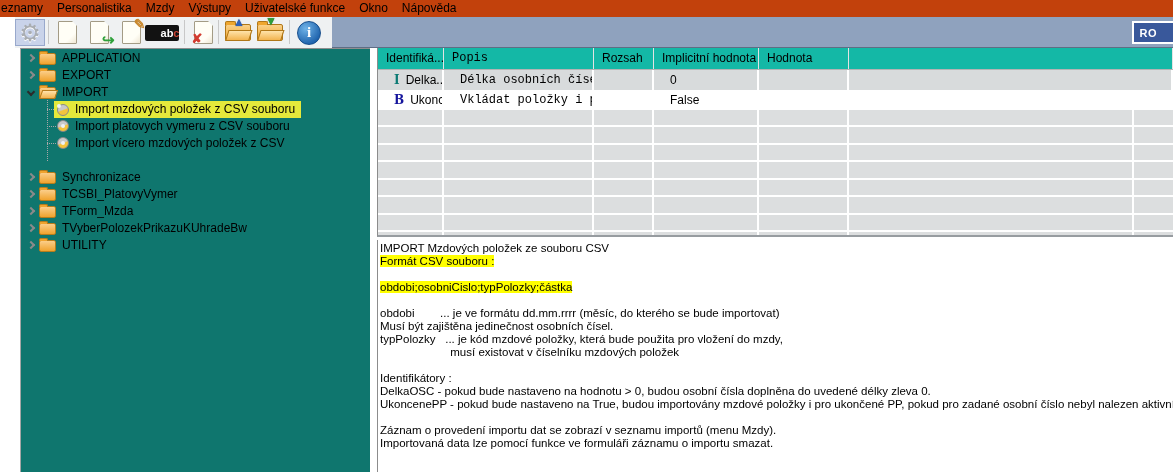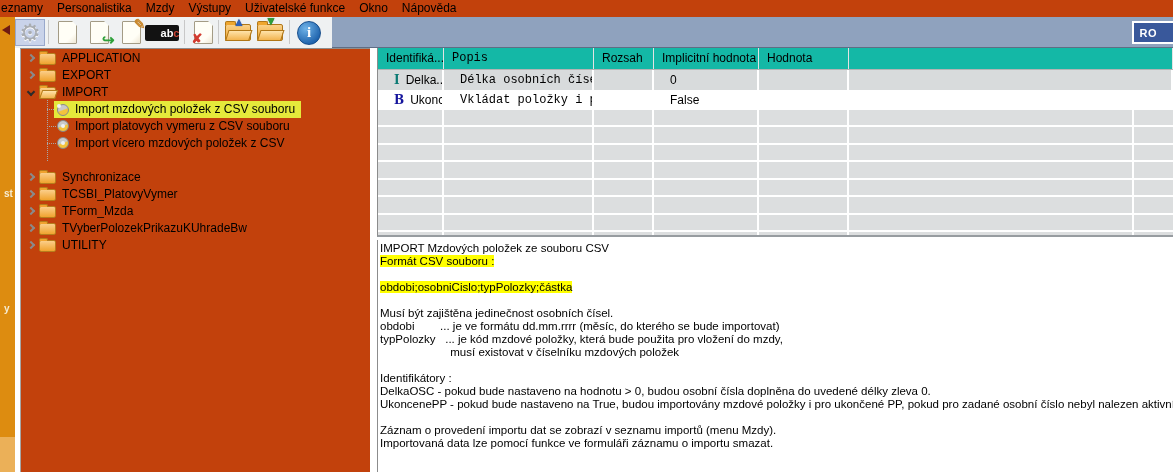--- a/index.html
+++ b/index.html
@@ -51,21 +51,21 @@
         padding:0 16px 0 6px;letter-spacing:.5px;}
 
   
   .strip{position:absolute;left:0;top:17px;width:15px;bottom:0;background:#DD8C10;overflow:hidden;}
   .strip-light{position:absolute;left:0;bottom:0;width:15px;height:35px;background:#EBB058;}
   .collapse-arrow{position:absolute;left:2px;top:8px;width:0;height:0;
         border-top:5px solid transparent;border-bottom:5px solid transparent;border-right:8px solid #6E1A12;}
   .frag{position:absolute;left:4px;color:#F6ECD2;font-size:10px;font-weight:bold;}
 
   
-  .tree{position:absolute;left:20px;top:48px;width:350px;bottom:0;background:#c2410c;
+  .tree{position:absolute;left:20px;top:48px;width:350px;bottom:0;background:#0f766e;
         border-left:1px solid #A6A6A6;border-top:1px solid #8E8E8E;font-size:12px;box-sizing:border-box;padding-left:31px;}
   .trow{position:absolute;left:0;width:100%;height:17px;}
   .chev{position:absolute;left:7px;top:5px;width:6px;height:6px;
         border-right:2px solid #8A8A8A;border-bottom:2px solid #8A8A8A;box-sizing:border-box;}
   .chev.c{transform:rotate(-45deg);}
   .chev.e{transform:rotate(45deg);border-color:#2B2B2B;}
   .folder{position:absolute;left:18px;top:3px;width:17px;height:12px;
         background:linear-gradient(180deg,#FBCE8A,#F0A32E);border:1px solid #B67D1C;border-radius:2px;box-sizing:border-box;}
   .folder::before{content:"";position:absolute;top:-3px;left:-1px;width:7px;height:2px;
         background:#F0A32E;border:1px solid #B67D1C;border-bottom:none;border-radius:2px 2px 0 0;}
@@ -167,26 +167,20 @@
     <div class="tsep" style="left:274px"></div>
     <div class="tbtn" style="left:280px">
       <div class="info">i</div>
     </div>
   </div>
 
   <div class="band">
     <div class="badge">RO</div>
   </div>
 
-  <div class="strip">
-    <div class="collapse-arrow"></div>
-    <span class="frag" style="top:171px">st</span>
-    <span class="frag" style="top:286px">y</span>
-    <div class="strip-light"></div>
-  </div>
 
   <div class="tree">
     <div class="vconn"></div>
 
     <div class="trow" style="top:1px">
       <span class="chev c"></span>
       <span class="folder"></span>
       <span class="tlabel">APPLICATION</span>
     </div>
     <div class="trow" style="top:18px">
@@ -279,22 +273,22 @@
       <span class="vline" style="left:754px"></span>
     </div>
   </div>
 
   <div class="desc">
     <div class="dline">IMPORT Mzdových položek ze souboru CSV</div>
     <div class="dline"><span class="hl">Formát CSV souboru :</span></div>
     <div class="dline"></div>
     <div class="dline"><span class="hl">obdobi;osobniCislo;typPolozky;částka</span></div>
     <div class="dline"></div>
+    <div class="dline">obdobi        ... je ve formátu dd.mm.rrrr (měsíc, do kterého se bude importovat)</div>
     <div class="dline">Musí být zajištěna jedinečnost osobních čísel.</div>
-    <div class="dline">obdobi        ... je ve formátu dd.mm.rrrr (měsíc, do kterého se bude importovat)</div>
     <div class="dline">typPolozky   ... je kód mzdové položky, která bude použita pro vložení do mzdy,</div>
     <div class="dline">                      musí existovat v číselníku mzdových položek</div>
     <div class="dline"></div>
     <div class="dline">Identifikátory :</div>
     <div class="dline">DelkaOSC - pokud bude nastaveno na hodnotu &gt; 0, budou osobní čísla doplněna do uvedené délky zleva 0.</div>
     <div class="dline">UkoncenePP - pokud bude nastaveno na True, budou importovány mzdové položky i pro ukončené PP, pokud pro zadané osobní číslo nebyl nalezen aktivní PP.</div>
     <div class="dline"></div>
     <div class="dline">Záznam o provedení importu dat se zobrazí v seznamu importů (menu Mzdy).</div>
     <div class="dline">Importovaná data lze pomocí funkce ve formuláři záznamu o importu smazat.</div>
   </div>

